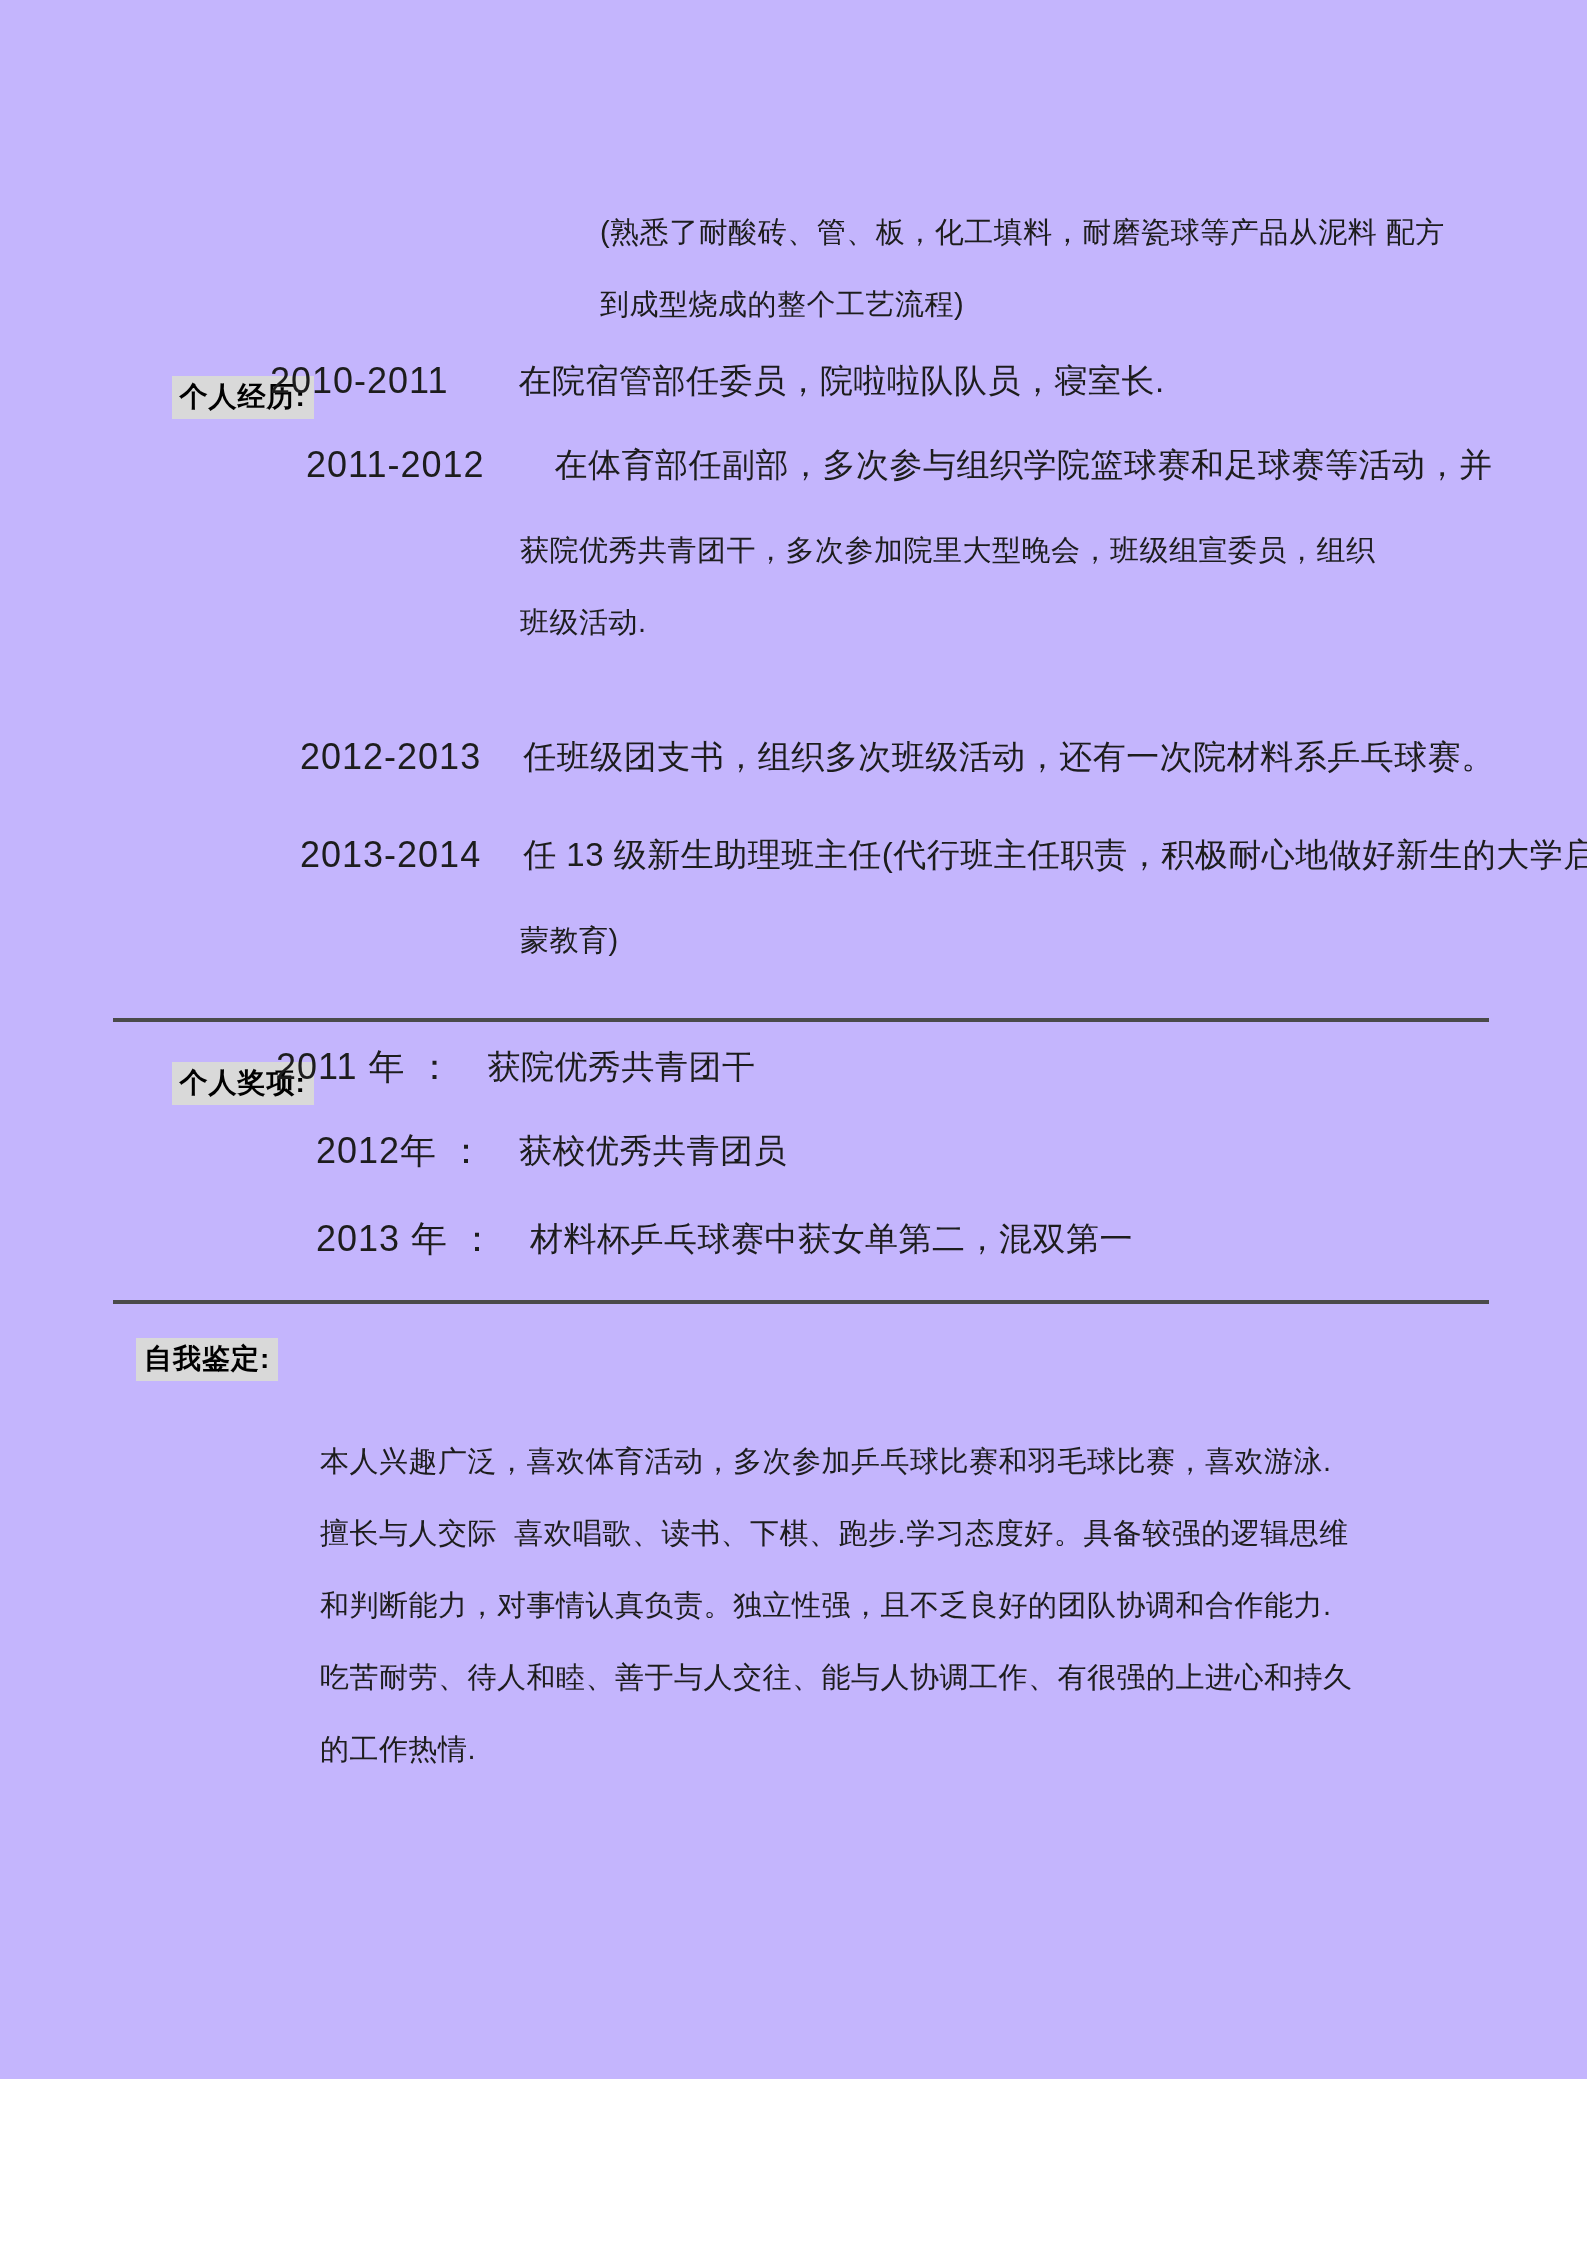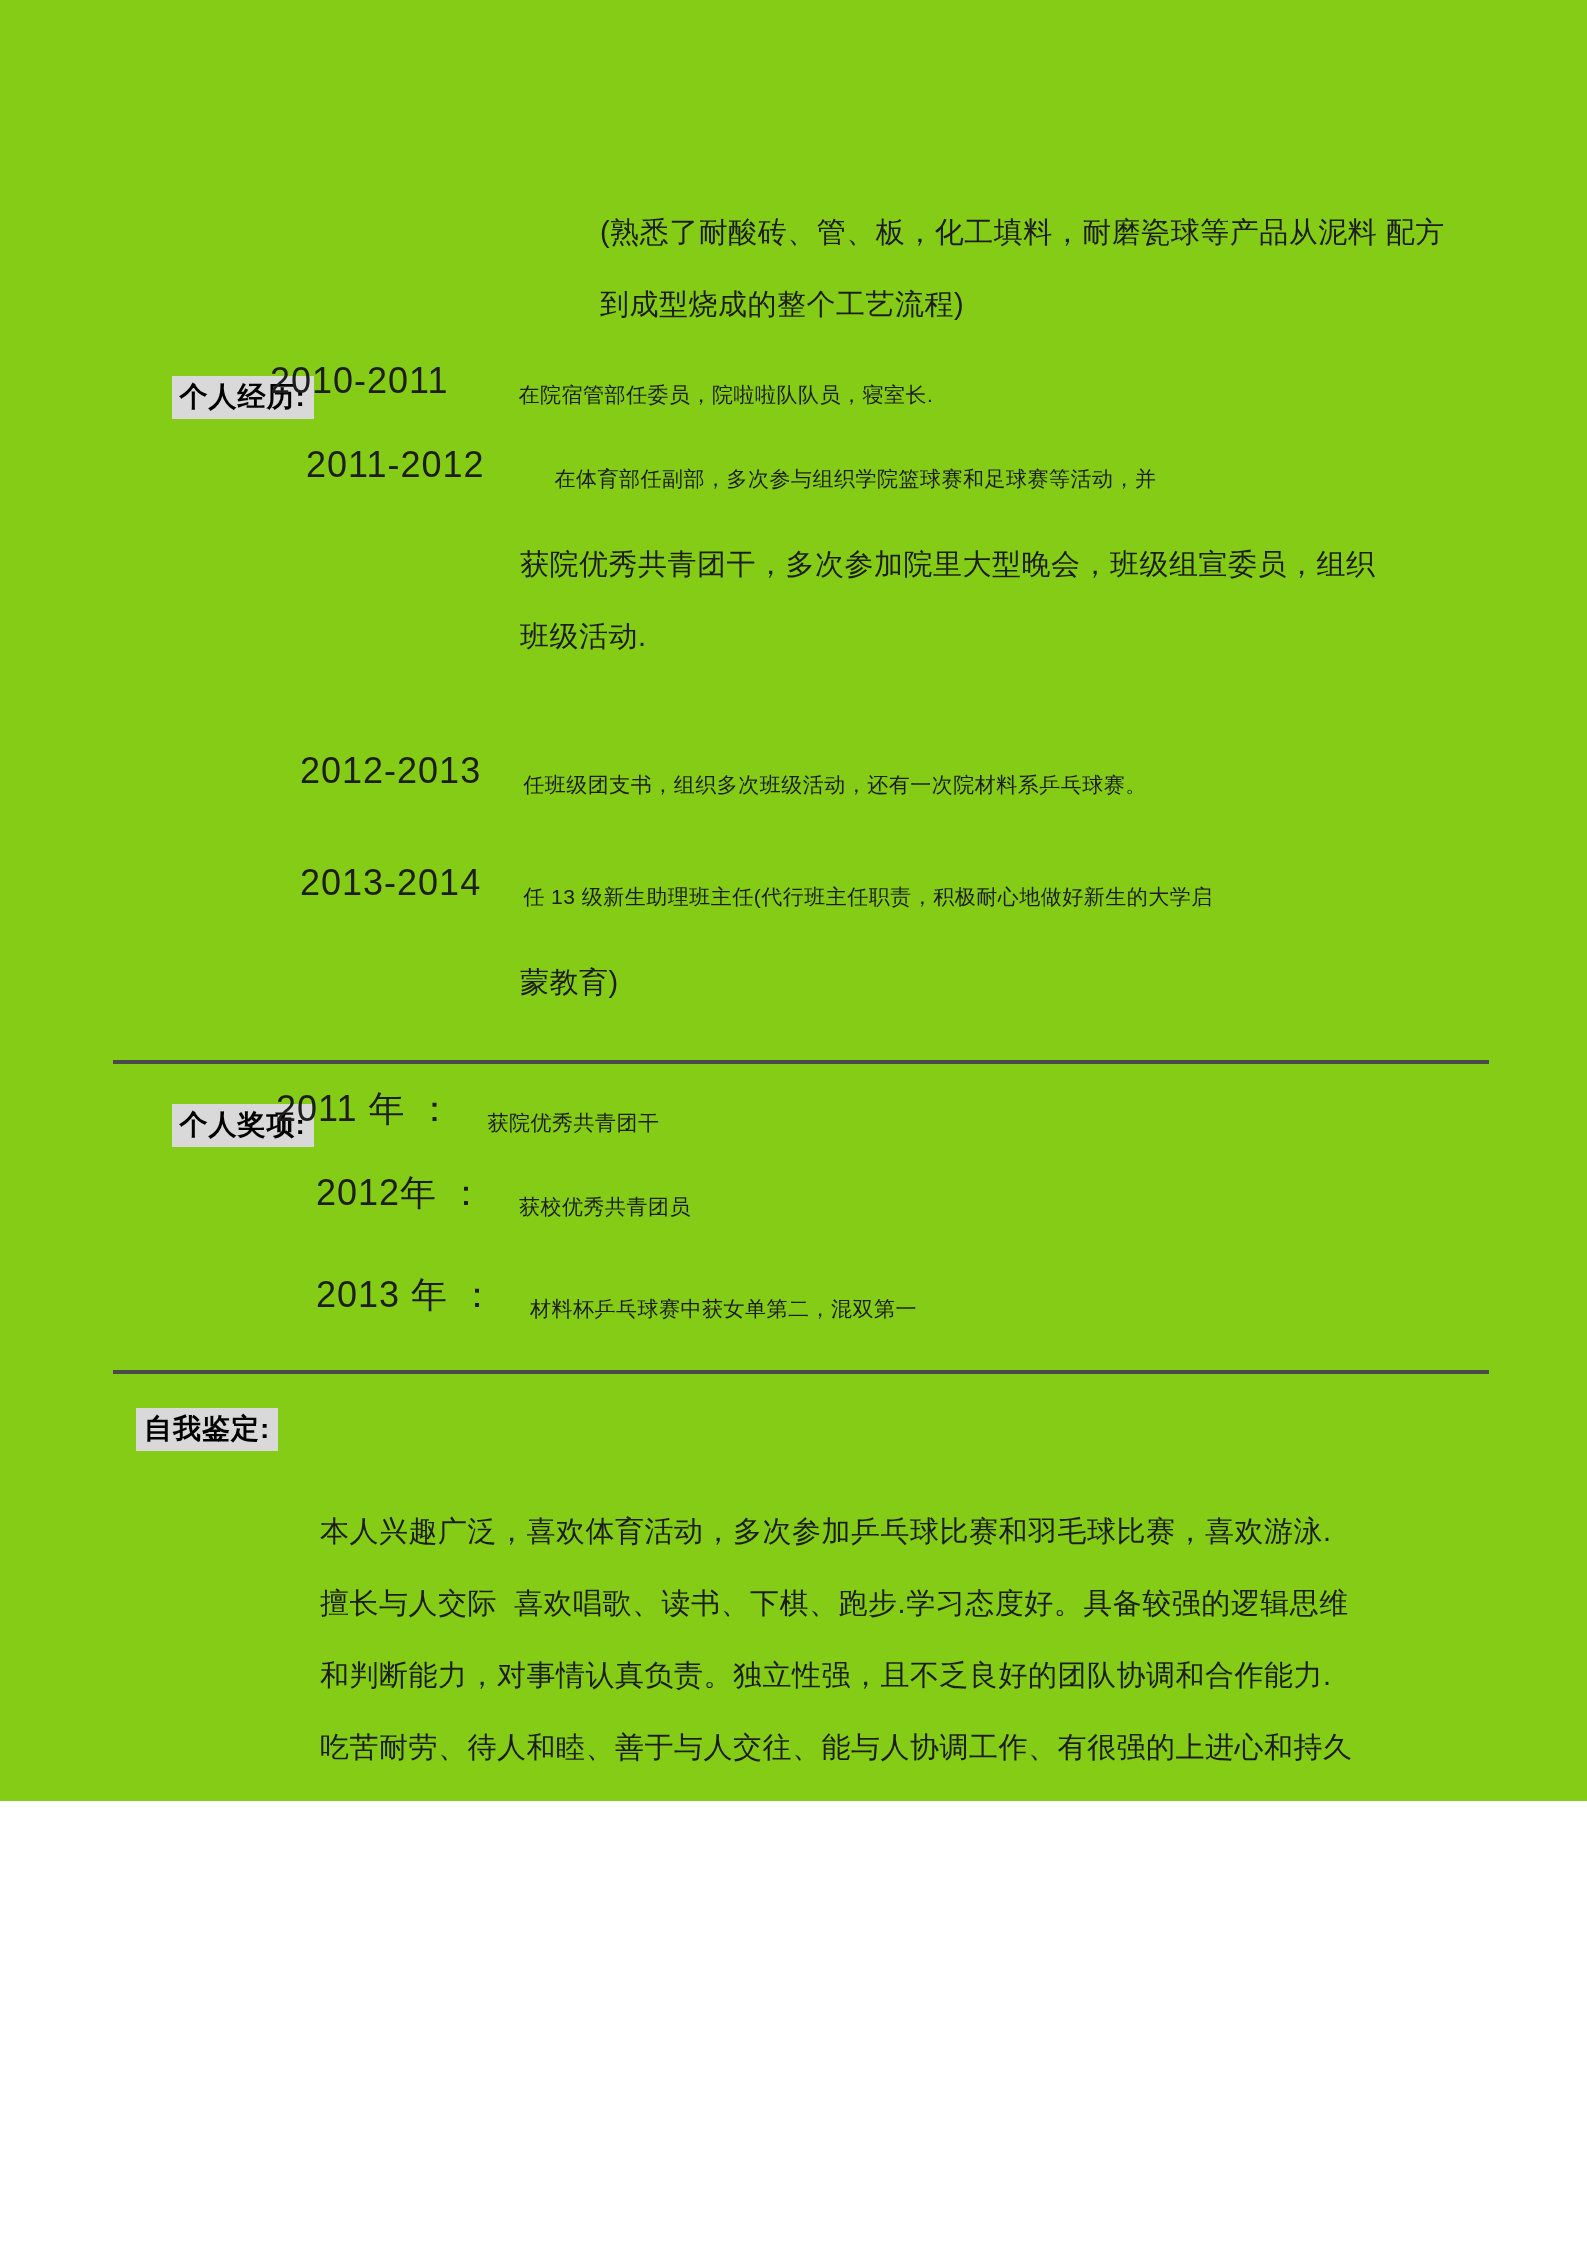--- a/index.html
+++ b/index.html
@@ -7,23 +7,23 @@
     padding: 0;
     background: #ffffff;
   }
   body {
     font-family: "Liberation Sans", "DejaVu Sans", sans-serif;
     color: #1a1a1a;
   }
   .page {
     position: relative;
     width: 1587px;
-    height: 1801px;
+    height: 2079px;
     margin: 0 auto;
-    background: #84cc16;
+    background: #c4b5fd;
     overflow: hidden;
   }
   .content {
     position: absolute;
     left: 0;
     top: 0;
     width: 1587px;
     padding: 0;
   }
 
@@ -61,25 +61,24 @@
     box-sizing: border-box;
   }
   .row .year-cell {
     flex: 0 0 auto;
     font-size: 36px;
     line-height: 46px;
     letter-spacing: 1px;
     color: #1d1d1d;
   }
   .row .text-cell {
-    font-size: 21px;
+    font-size: 33px;
     line-height: 46px;
     letter-spacing: 0.5px;
     color: #1d1d1d;
-    margin-top: 14px;
   }
 
   
   .rule {
     height: 4px;
     background: #4a4a4a;
     margin: 0;
   }
 
   

